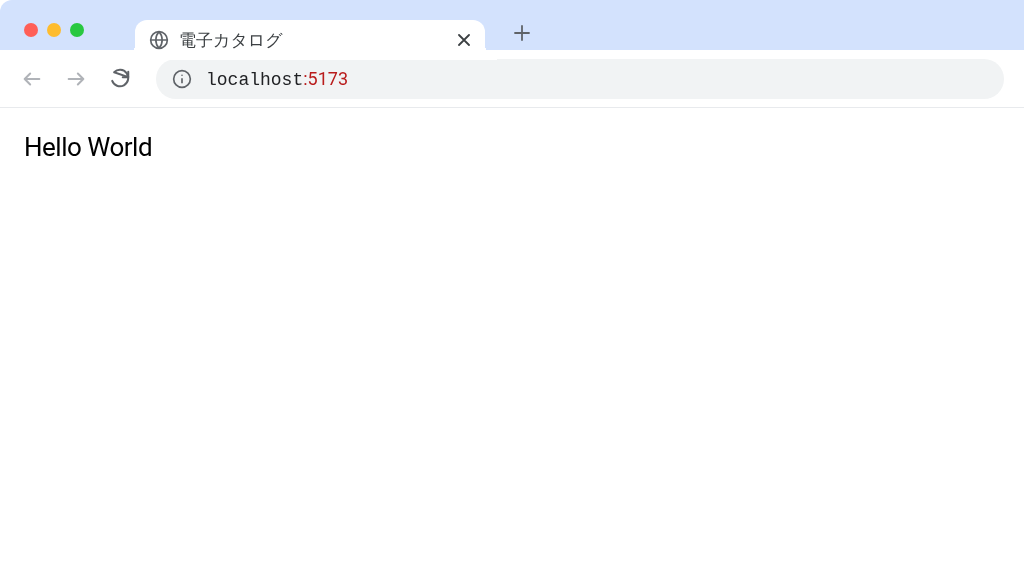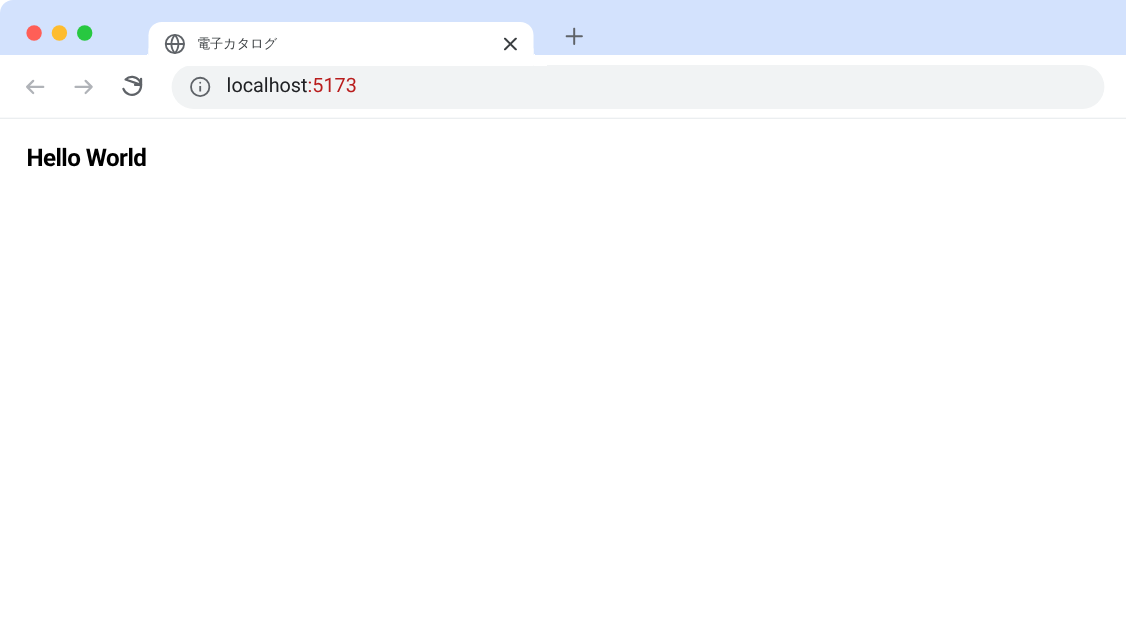--- a/index.html
+++ b/index.html
@@ -69,21 +69,21 @@
       height: 16px;
       background: radial-gradient(circle at 100% 0, transparent 16px, #fff 16px);
     }
     .tab-favicon {
       width: 20px;
       height: 20px;
       margin-right: 10px;
       color: #5f6368;
     }
     .tab-title {
-      font-size: 12px;
+      font-size: 17px;
       color: #3c4043;
       flex: 1;
       white-space: nowrap;
       overflow: hidden;
     }
     .tab-close {
       width: 18px;
       height: 18px;
       display: flex;
       align-items: center;
@@ -141,28 +141,28 @@
       width: 20px;
       height: 20px;
       margin-right: 14px;
       color: #5f6368;
     }
     .url-text {
       font-size: 18px;
       color: #202124;
       font-family: inherit;
     }
-    .url-host { color: #202124; }
+    .url-host { color: #202124; font-family: Liberation Mono, monospace; }
     .url-port { color: #b91c1c; }
     .page-content {
       padding: 24px 24px;
     }
     .page-heading {
-      font-size: 22px;
-      font-weight: 700;
+      font-size: 26px;
+      font-weight: 400;
       color: #000;
       letter-spacing: -0.5px;
     }
   </style>
 </head>
 <body>
 
 <div class="browser-chrome">
   <div class="tab-bar">
     <div class="traffic-lights">

